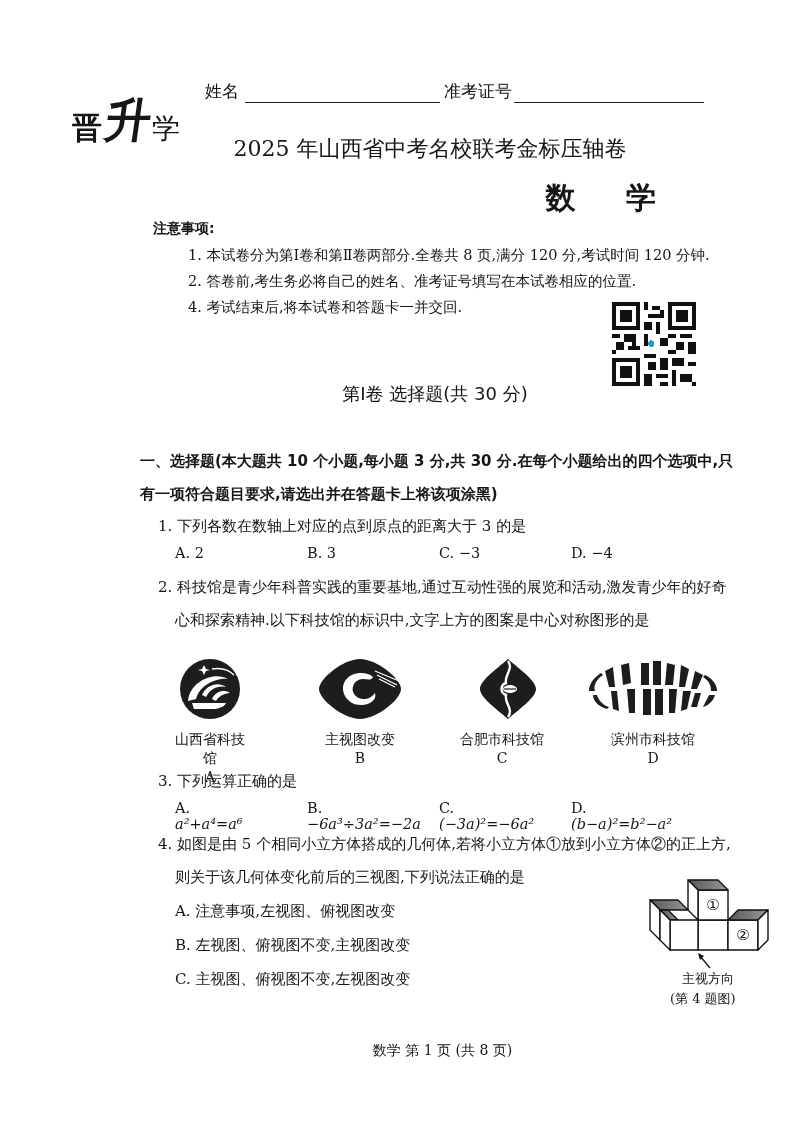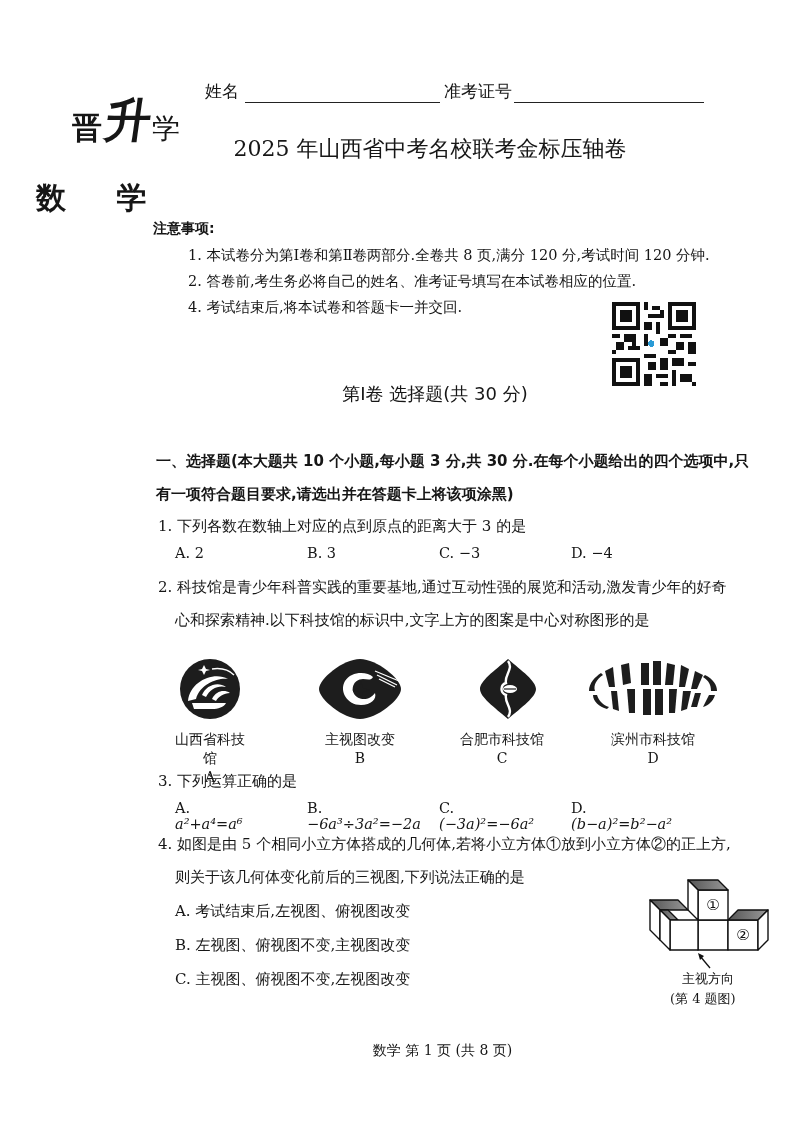--- a/index.html
+++ b/index.html
@@ -13,30 +13,30 @@
     .logo .c1 { position:absolute; left:12px; top:28px; font-size:30px; font-weight:bold; font-family:"DejaVu Sans", sans-serif; }
     .logo .c2 { position:absolute; left:45px; top:10px; font-size:46px; font-weight:bold; font-family:"DejaVu Serif", serif; transform: skewX(-8deg); }
     .logo .c3 { position:absolute; left:92px; top:30px; font-size:28px; font-family:"DejaVu Sans", sans-serif; }
 
     .fieldrow { left: 205px; top: 80px; font-size: 17px; display:flex; align-items:flex-end; font-family:"DejaVu Sans", sans-serif; }
     .fieldrow .line { display:inline-block; border-bottom: 1.5px solid #222; height: 18px; }
     .fieldrow .l1 { width: 195px; margin: 0 4px 0 6px; }
     .fieldrow .l2 { width: 190px; margin-left: 2px; }
 
     .exam-title { left: 0; width: 800px; top: 134px; text-align:center; font-size: 22px; padding-left: 60px; box-sizing: border-box; }
-    .subject { left: 0; width: 676px; top: 178px; text-align:left; font-size: 30px; font-weight:bold; letter-spacing: 20px; padding-left: 36px; box-sizing:border-box; font-family:"DejaVu Sans", sans-serif; }
+    .subject { left: 0; width: 676px; top: 178px; text-align:right; font-size: 30px; font-weight:bold; letter-spacing: 20px; padding-left: 36px; box-sizing:border-box; font-family:"DejaVu Sans", sans-serif; }
 
     .notice-title { left: 153px; top: 220px; font-size: 14px; font-weight:bold; font-family:"DejaVu Sans", sans-serif; }
     .notice-list { left: 188px; top: 242px; font-size: 14.5px; line-height: 26px; margin:0; padding:0; list-style:none; }
 
     .qr { left: 612px; top: 302px; width: 84px; height: 84px; }
 
     .section-title { left: 0; width: 800px; top: 382px; text-align:center; font-size: 18px; padding-left: 70px; box-sizing:border-box; font-family:"DejaVu Sans", sans-serif; }
 
-    .part { left: 156px; top: 445px; width: 620px; font-size: 15px; font-weight:bold; line-height: 33px; font-family:"DejaVu Sans", sans-serif; }
+    .part { left: 140px; top: 445px; width: 620px; font-size: 15px; font-weight:bold; line-height: 33px; font-family:"DejaVu Sans", sans-serif; }
 
     .q { left: 158px; font-size: 15px; width: 620px; }
     .q .stem { line-height: 33px; }
     .opts4 { display:flex; font-size: 14.5px; }
     .opts4 span { display:inline-block; width: 132px; }
     .opts-col { font-size: 15px; line-height: 34px; }
     .indent { padding-left: 17px; }
 
     .logos { left: 170px; top: 640px; width: 580px; height: 120px; }
     .lg { position:absolute; top:17px; text-align:center; font-size: 14px; font-family:"DejaVu Sans", sans-serif; }
@@ -220,21 +220,21 @@
     <span><span>B.</span> <i>−6a³÷3a²=−2a</i></span>
     <span><span>C.</span> <i>(−3a)²=−6a²</i></span>
     <span><span>D.</span> <i>(b−a)²=b²−a²</i></span>
   </div>
 </div>
 
 <div class="abs q" style="top: 828px;">
   <div class="stem">4. 如图是由 5 个相同小立方体搭成的几何体,若将小立方体①放到小立方体②的正上方,</div>
   <div class="stem indent">则关于该几何体变化前后的三视图,下列说法正确的是</div>
   <div class="opts-col indent">
-    <div>A. 考试结束后,左视图、俯视图改变</div>
+    <div>A. 注意事项,左视图、俯视图改变</div>
     <div>B. 左视图、俯视图不变,主视图改变</div>
     <div>C. 主视图、俯视图不变,左视图改变</div>
   </div>
 </div>
 
 <div class="abs fig4">
   <svg width="140" height="100" viewBox="0 0 140 100">
     <defs>
       <linearGradient id="top" x1="0" y1="0" x2="1" y2="0">
         <stop offset="0" stop-color="#555"></stop>

